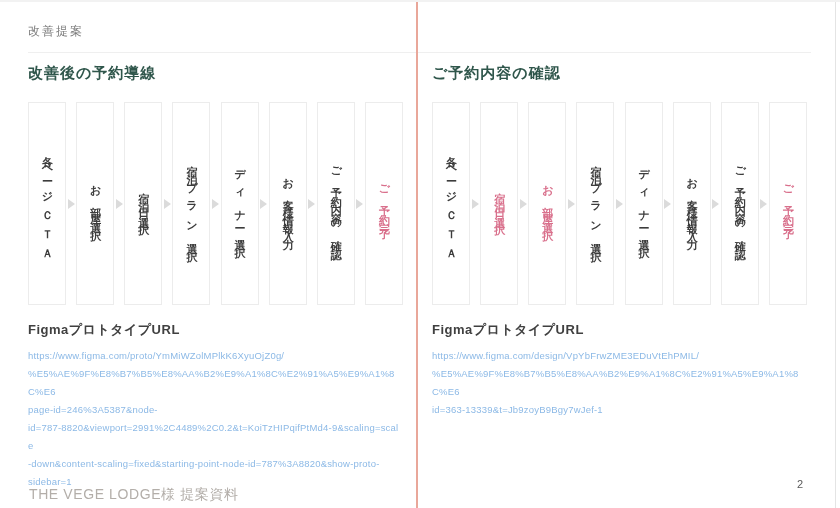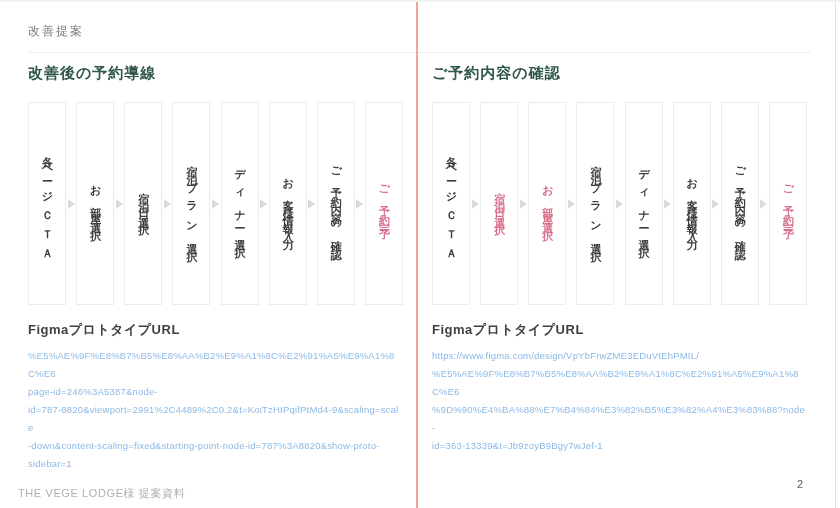--- a/index.html
+++ b/index.html
@@ -63,22 +63,22 @@
   }
   .link-lines{ margin-top:8px; }
   .link-lines a{
     display:block; text-decoration:none;
     font-size:9.5px; line-height:18px;
     color:var(--link-blue,#8cb9e6);
     letter-spacing:0.2px;
     word-break:break-all;
   }
   .footer-left{
-    position:absolute; left:18px; top:484px;
-    font-size:11px; color:#b3aea9; letter-spacing:0.6px;
+    position:absolute; left:29px; top:484px;
+    font-size:14px; color:#b3aea9; letter-spacing:0.6px;
   }
   .page-number{
     position:absolute; left:797px; top:476px;
     font-size:11px; color:#5a5a5a;
   }
 </style>
 </head>
 <body>
 
 <div class="page" style="--accent-green: #2f564b; --highlight-pink: #d9708c; --link-blue: #8cb9e6; --divider-salmon: #e9a79a;">
@@ -133,20 +133,21 @@
         <div class="arrow-cell">
           <span class="arrow-icon"></span>
         </div>
         <div class="step">
           <span class="step-label highlight">ご予約完了</span>
         </div>
       </div>
     <div class="link-block">
       <div class="link-heading">FigmaプロトタイプURL</div>
       <div class="link-lines">
+          <a href="#">https://www.figma.com/proto/YmMiWZolMPlkK6XyuOjZ0g/</a>
           <a href="#">%E5%AE%9F%E8%B7%B5%E8%AA%B2%E9%A1%8C%E2%91%A5%E9%A1%8C%E6</a>
           <a href="#">page-id=246%3A5387&amp;node-</a>
           <a href="#">id=787-8820&amp;viewport=2991%2C4489%2C0.2&amp;t=KoiTzHIPqifPtMd4-9&amp;scaling=scale</a>
           <a href="#">-down&amp;content-scaling=fixed&amp;starting-point-node-id=787%3A8820&amp;show-proto-</a>
           <a href="#">sidebar=1</a>
         </div>
     </div>
   </div>
 
   <div class="panel panel-right">
@@ -196,21 +197,20 @@
         </div>
         <div class="step">
           <span class="step-label highlight">ご予約完了</span>
         </div>
       </div>
     <div class="link-block">
       <div class="link-heading">FigmaプロトタイプURL</div>
       <div class="link-lines">
           <a href="#">https://www.figma.com/design/VpYbFrwZME3EDuVtEhPMIL/</a>
           <a href="#">%E5%AE%9F%E8%B7%B5%E8%AA%B2%E9%A1%8C%E2%91%A5%E9%A1%8C%E6</a>
-          <a href="#">%9D%90%E4%BA%88%E7%B4%84%E3%82%B5%E3%82%A4%E3%83%88?node-</a>
           <a href="#">id=363-13339&amp;t=Jb9zoyB9Bgy7wJef-1</a>
         </div>
     </div>
   </div>
 
   <div class="footer-left">THE VEGE LODGE様 提案資料</div>
   <div class="page-number">2</div>
 
 </div>
 

